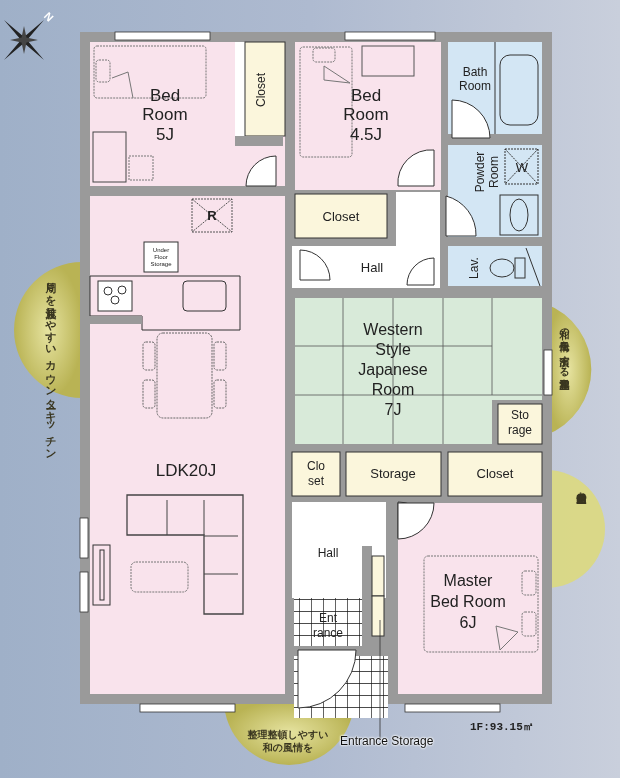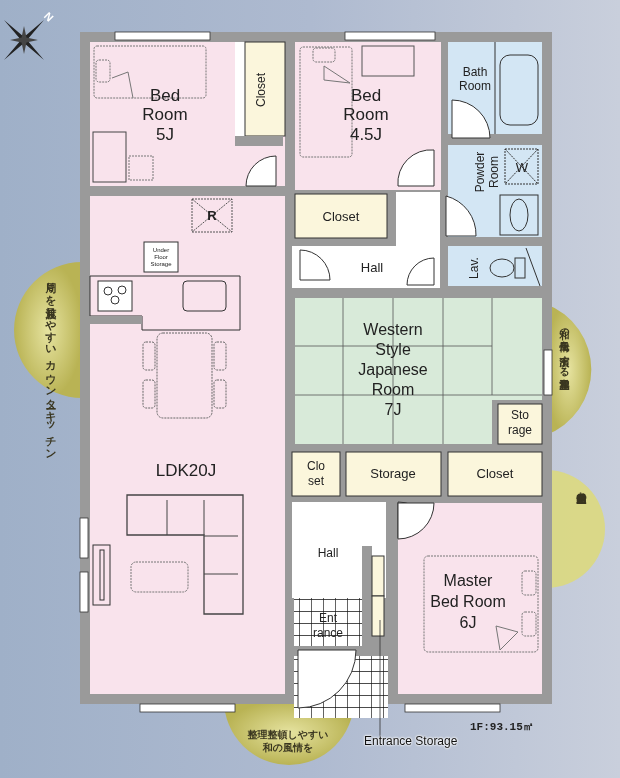--- a/index.html
+++ b/index.html
@@ -6,21 +6,21 @@
   body {
     width: 620px; height: 778px; overflow: hidden;
     background: linear-gradient(90deg, #9fb0c8 0%, #aebad0 50%, #c9cfdc 100%);
     font-family: "Liberation Sans", sans-serif;
     position: relative;
   }
   #plan { position: absolute; left: 0; top: 0; }
   .room-label { font-family: "Liberation Sans", sans-serif; fill: #222; text-anchor: middle; }
   .vt { writing-mode: vertical-rl; font-family: "DejaVu Sans", sans-serif; font-weight: bold; color: #3a3620; font-size: 11px; line-height: 13px; position: absolute; letter-spacing: 0px; }
   .area-label { position: absolute; left: 470px; top: 719px; font-size: 11px; color: #222; font-family: Liberation Mono, monospace; font-weight: bold; }
-  .es-label { position: absolute; left: 340px; top: 734px; font-size: 12px; color: #111; font-family: "Liberation Sans", sans-serif; text-shadow: 0 0 2px #fff, 0 0 2px #fff, 0 0 3px #fff; margin-left: 24px; }
+  .es-label { position: absolute; left: 340px; top: 734px; font-size: 12px; color: #111; font-family: "Liberation Sans", sans-serif; text-shadow: 0 0 2px #fff, 0 0 2px #fff, 0 0 3px #fff; }
   .bubble-text { position: absolute; font-family: "DejaVu Sans", sans-serif; font-weight: bold; font-size: 10px; color: #3a3620; text-align: center; line-height: 13px; }
 </style>
 </head>
 <body>
 
 <svg id="plan" width="620" height="778" viewBox="0 0 620 778" xmlns="http://www.w3.org/2000/svg">
   <defs>
     <radialGradient id="bubbleGrad" cx="50%" cy="50%" r="50%">
       <stop offset="0%" stop-color="#e6e3a0"></stop>
       <stop offset="100%" stop-color="#b9b354"></stop>

